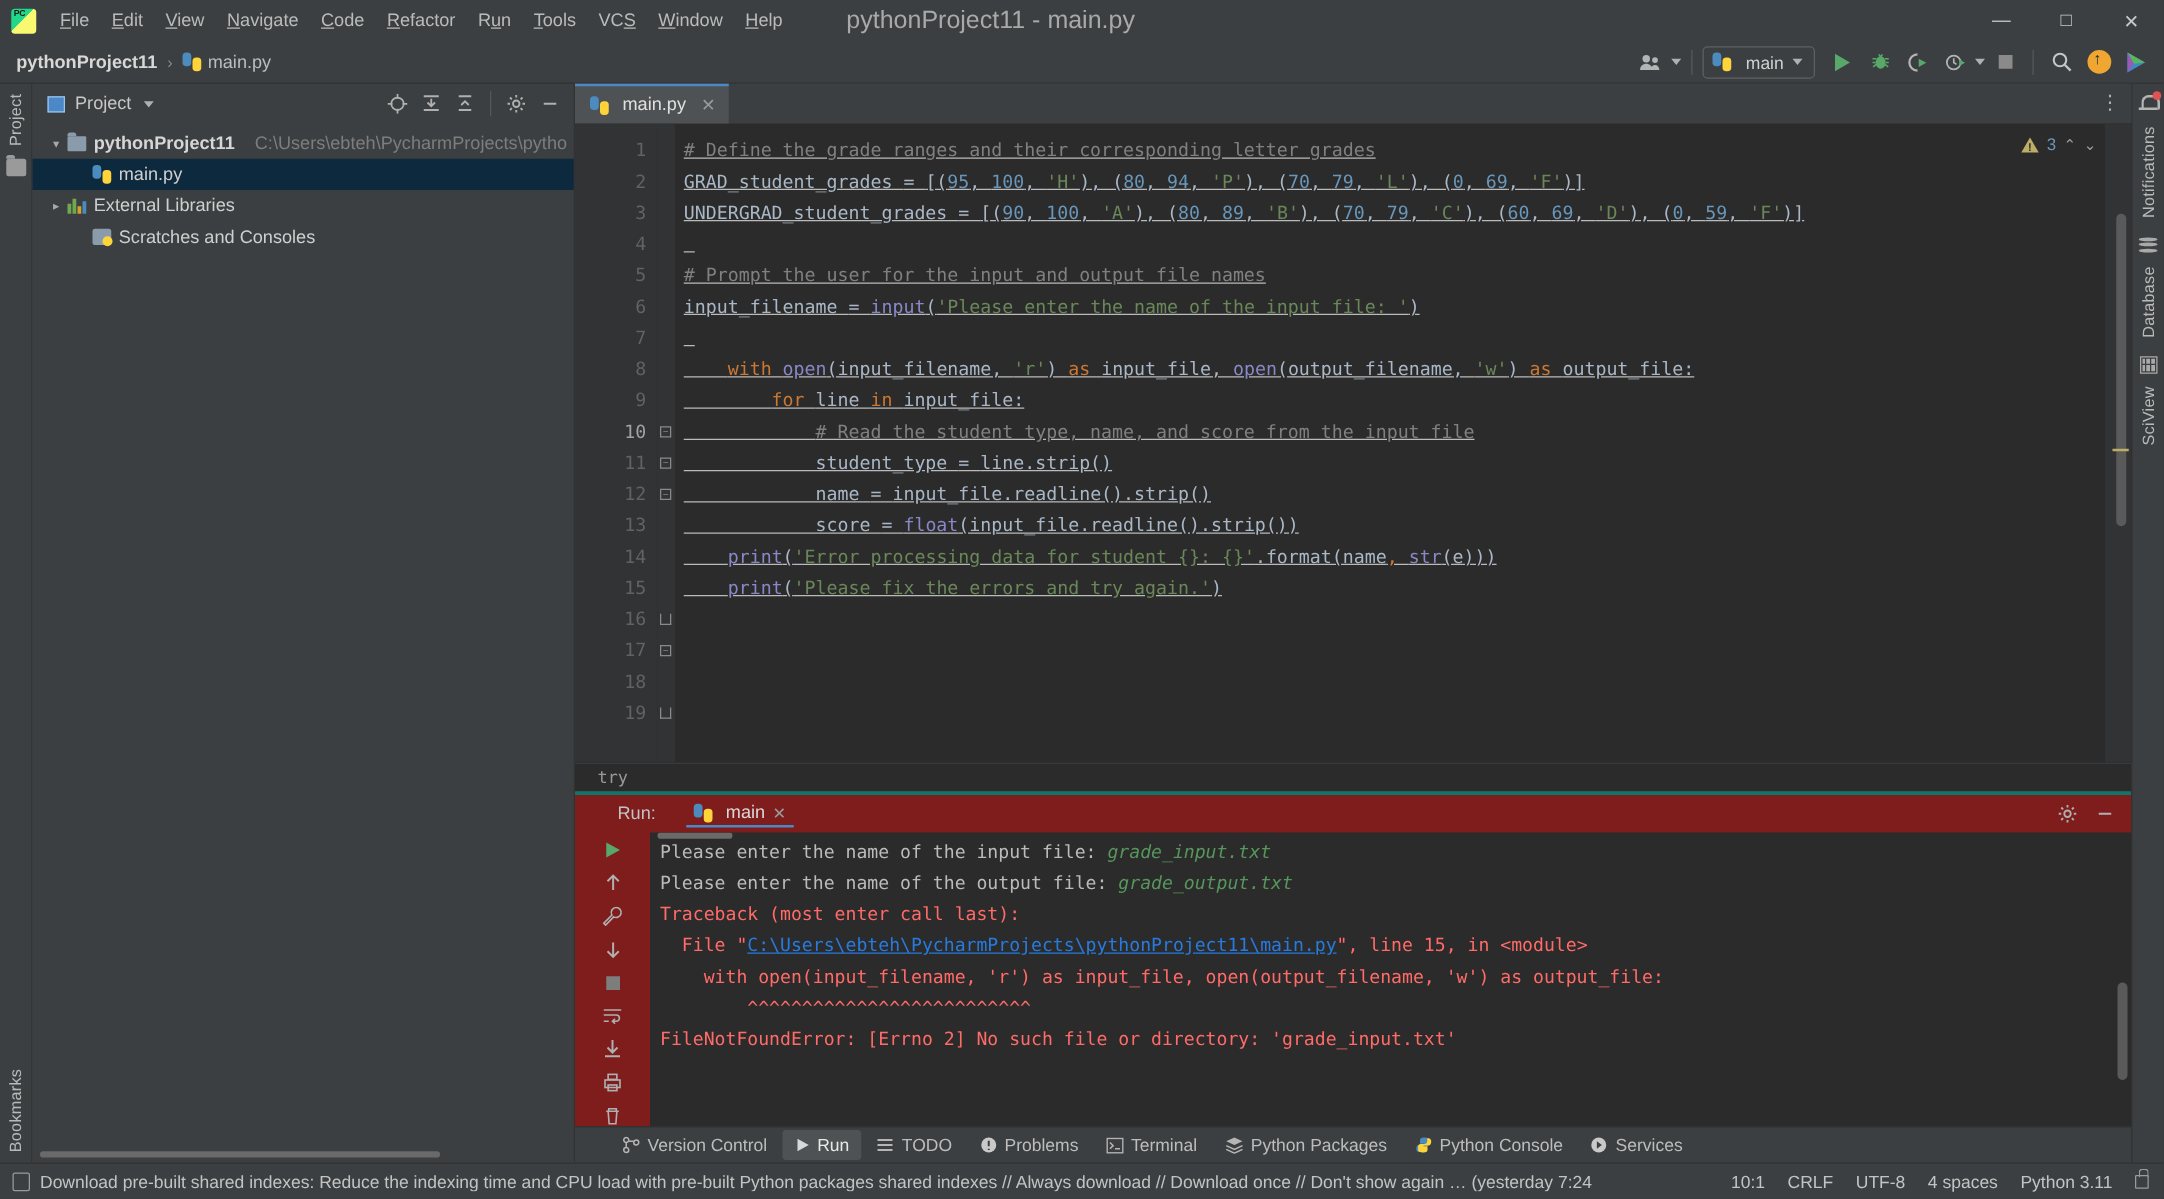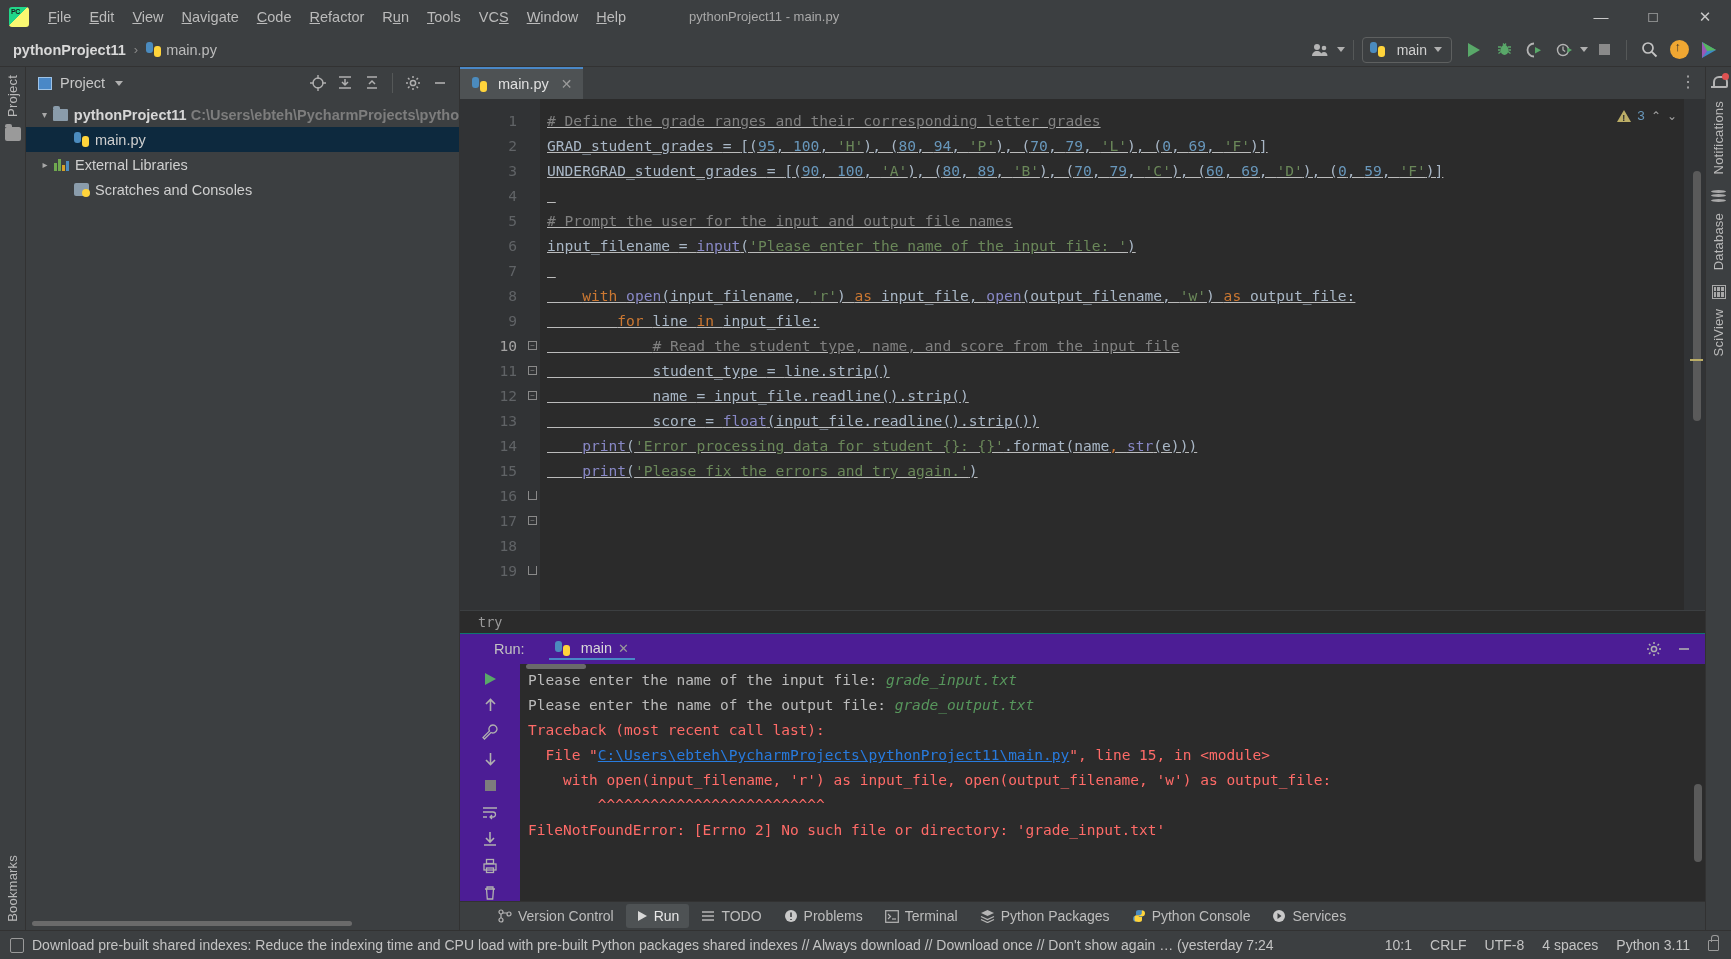--- a/index.html
+++ b/index.html
@@ -24,21 +24,21 @@
   }
   .logo::after {
     content: "PC"; position: absolute; left: 2px; top: 1px;
     font-size: 7px; color: #1b1b1b; font-weight: bold; letter-spacing: -0.3px;
   }
   .menu-item {
     font-size: 14.5px; color: #bbbbbb; padding: 4px 9px; white-space: nowrap;
   }
   .menu-item .mn { text-decoration: underline; }
   .win-title {
-    font-size: 13px; color: #a9a9a9; margin-left: 54px; white-space: nowrap;
+    font-size: 20px; color: #a9a9a9; margin-left: 42px; white-space: nowrap;
   }
   .win-ctrls { position: absolute; right: 0; top: 0; height: 33px; display: flex; }
   .win-btn {
     width: 52px; height: 33px; display: flex; align-items: center; justify-content: center;
     color: #c8c8c8; font-size: 15px;
   }
 
   
   .navbar {
     height: 34px; background: #3c3f41; display: flex; align-items: center;
@@ -102,21 +102,21 @@
 
   .tree { font-size: 14.5px; padding-top: 3px; }
   .tree-row { height: 25px; display: flex; align-items: center; padding-left: 10px; white-space: nowrap; }
   .tree-row.selected { background: #0d293e; }
   .tw { width: 18px; display:flex; align-items:center; justify-content:center; color:#a8a8a8; font-size: 10px; }
   .folder-blue {
     width: 15px;height:12px;background:#8a9cab;border-radius:1px;margin-right:6px;position:relative;flex:0 0 15px;
   }
   .folder-blue::before{content:"";position:absolute;top:-3px;left:0;width:7px;height:3px;background:#8a9cab;border-radius:2px 2px 0 0;}
   .node-name { color: #d6d6d6; font-weight: bold; }
-  .node-path { color: #7d7d7d; margin-left: 4px; font-weight: bold; }
+  .node-path { color: #7d7d7d; margin-left: 16px; font-weight: normal; }
   .node-plain { color: #cfcfcf; }
   .lib-ico { width: 15px; height: 13px; margin-right: 6px; display:flex; gap:1.5px; align-items:flex-end; flex:0 0 15px;}
   .lib-ico i { display:block; width:2.5px; background:#6fa84f; }
   .scratch-ico { width: 15px;height:13px;margin-right:6px;position:relative;flex:0 0 15px;}
   .scratch-ico::before{content:"";position:absolute;inset:0;background:#8a9cab;border-radius:2px;}
   .scratch-ico::after{content:"";position:absolute;right:-1px;bottom:-1px;width:8px;height:8px;border-radius:50%;background:#ffd43b;}
 
   .pp-hscroll { margin-top:auto; height: 12px; padding: 0 6px; }
   .pp-hscroll-thumb { height: 5px; background: #6a6a6a; border-radius: 3px; width: 76%; margin-top:3px;}
 
@@ -180,21 +180,21 @@
   .vscroll-thumb { position:absolute; right:4px; top:72px; width:8px; height:250px; background:#5a5a5a; border-radius:4px; }
   .warn-tick { position:absolute; right:2px; top:260px; width:13px; height:2px; background:#bcae66; }
 
   .breadcrumb-bar {
     height: 23px; flex: 0 0 23px; background: #2b2b2b; border-top: 1px solid #3c3f41;
     display: flex; align-items: center; padding-left: 18px; font-size: 13.5px; color: #9a9a9a;
     font-family: "DejaVu Sans Mono", monospace;
   }
 
   
-  .run-panel { height: 268px; flex: 0 0 268px; background: #4c1d95; display: flex; flex-direction: column; border-top: 1px solid #0f766e;}
+  .run-panel { height: 268px; flex: 0 0 268px; background: #7f1d1d; display: flex; flex-direction: column; border-top: 3px solid #0f766e;}
   .run-head { height: 30px; display: flex; align-items: center; position: relative; flex:0 0 30px;}
   .run-label { font-size: 14.5px; color: #c2c2c2; margin-left: 34px; }
   .run-tab {
     display: flex; align-items: center; gap: 6px; margin-left: 24px; font-size: 14.5px; color: #d8d8d8;
     padding: 2px 6px; border-bottom: 2px solid #4a88c7;
   }
   .run-head-actions { position:absolute; right: 8px; display:flex; gap:4px; align-items:center; }
 
   .run-body { flex: 1 1 auto; display: flex; min-height: 0; }
   .run-side {
@@ -591,21 +591,21 @@
               <svg width="16" height="16" viewBox="0 0 16 16">
                   <path d="M3 4h10M5 4V2h6v2M4.5 4l.8 10h5.4l.8-10" stroke="#b0b0b0" stroke-width="1.3" fill="none"></path>
                 </svg>
             </div>
           </div>
           <div class="console" id="console">
             <div class="console-top-thumb"></div>
             <div class="console-scroll"></div>
           <div class="oline"><span class="o-white">Please enter the name of the input file: </span><span class="o-green-i">grade_input.txt</span></div>
               <div class="oline"><span class="o-white">Please enter the name of the output file: </span><span class="o-green-i">grade_output.txt</span></div>
-              <div class="oline"><span class="o-red">Traceback (most recent call last):</span></div>
+              <div class="oline"><span class="o-red">Traceback (most enter call last):</span></div>
               <div class="oline"><span class="o-red">  File "</span><span class="o-link">C:\Users\ebteh\PycharmProjects\pythonProject11\main.py</span><span class="o-red">", line 15, in &lt;module&gt;</span></div>
               <div class="oline"><span class="o-red">    with open(input_filename, 'r') as input_file, open(output_filename, 'w') as output_file:</span></div>
               <div class="oline"><span class="o-red">        ^^^^^^^^^^^^^^^^^^^^^^^^^^</span></div>
               <div class="oline"><span class="o-red">FileNotFoundError: [Errno 2] No such file or directory: 'grade_input.txt'</span></div>
             </div>
         </div>
       </div>
 
       <div class="tool-tabs" id="tooltabs">
           <div class="tt">

